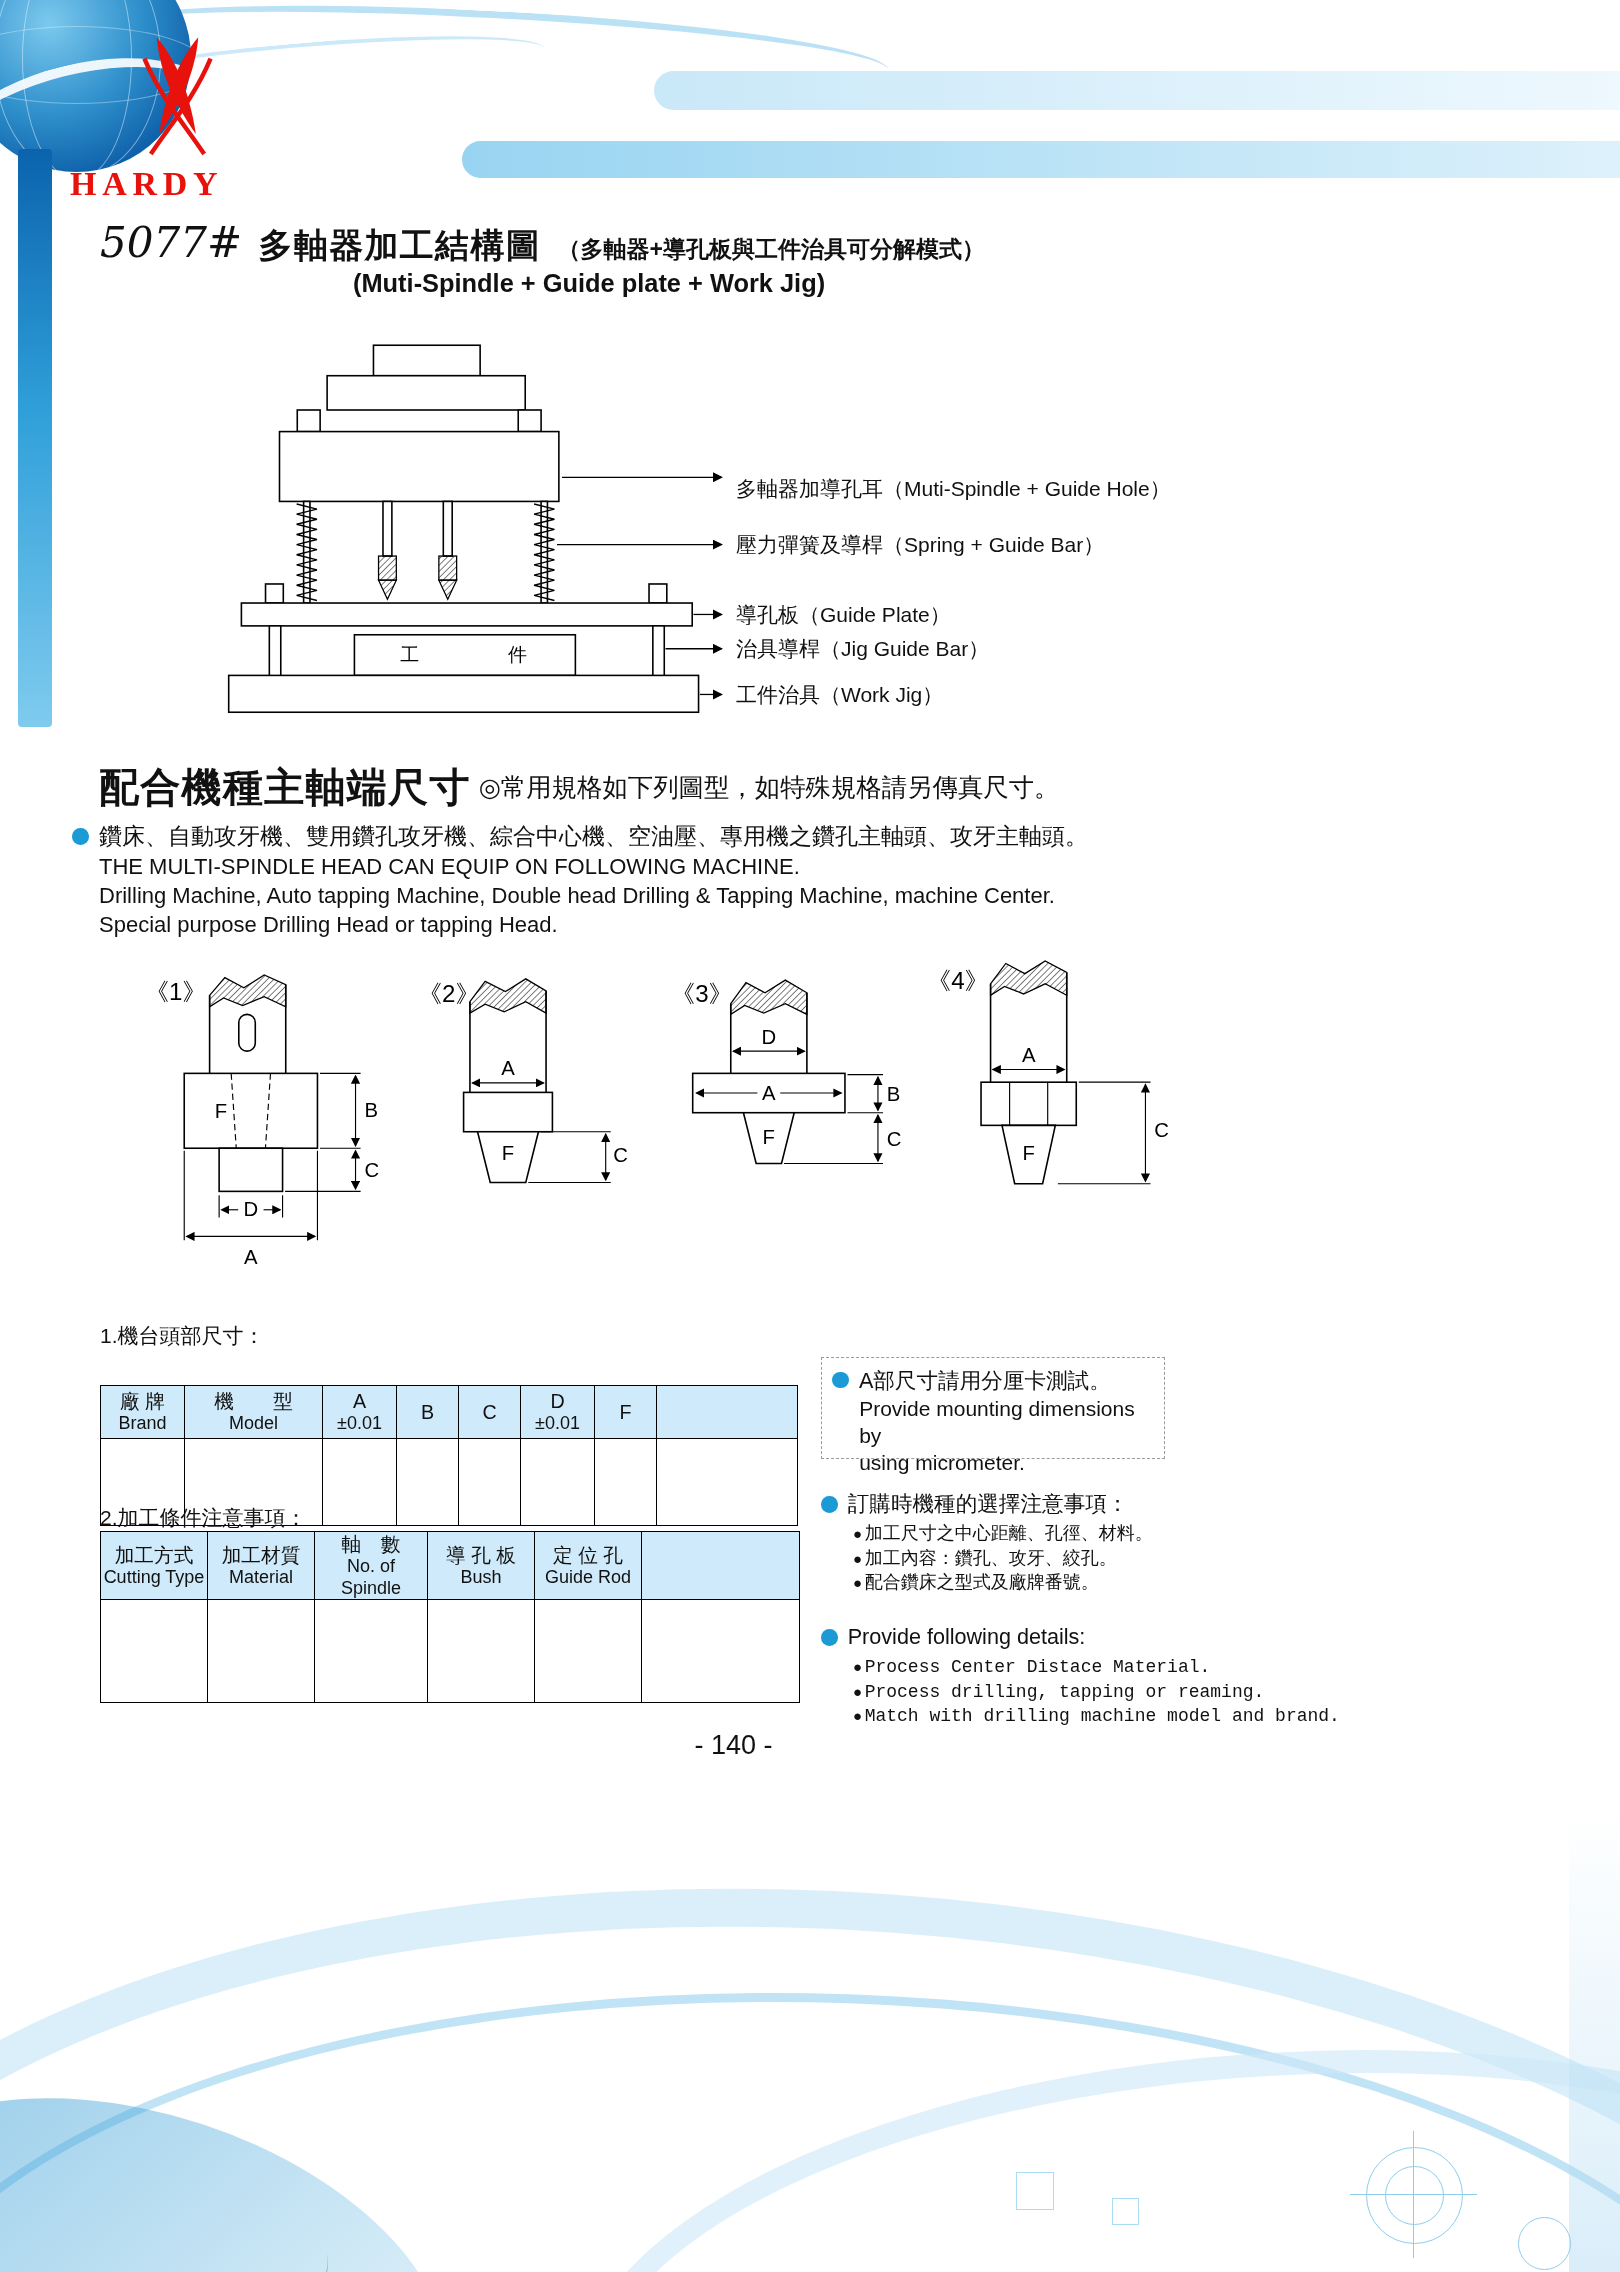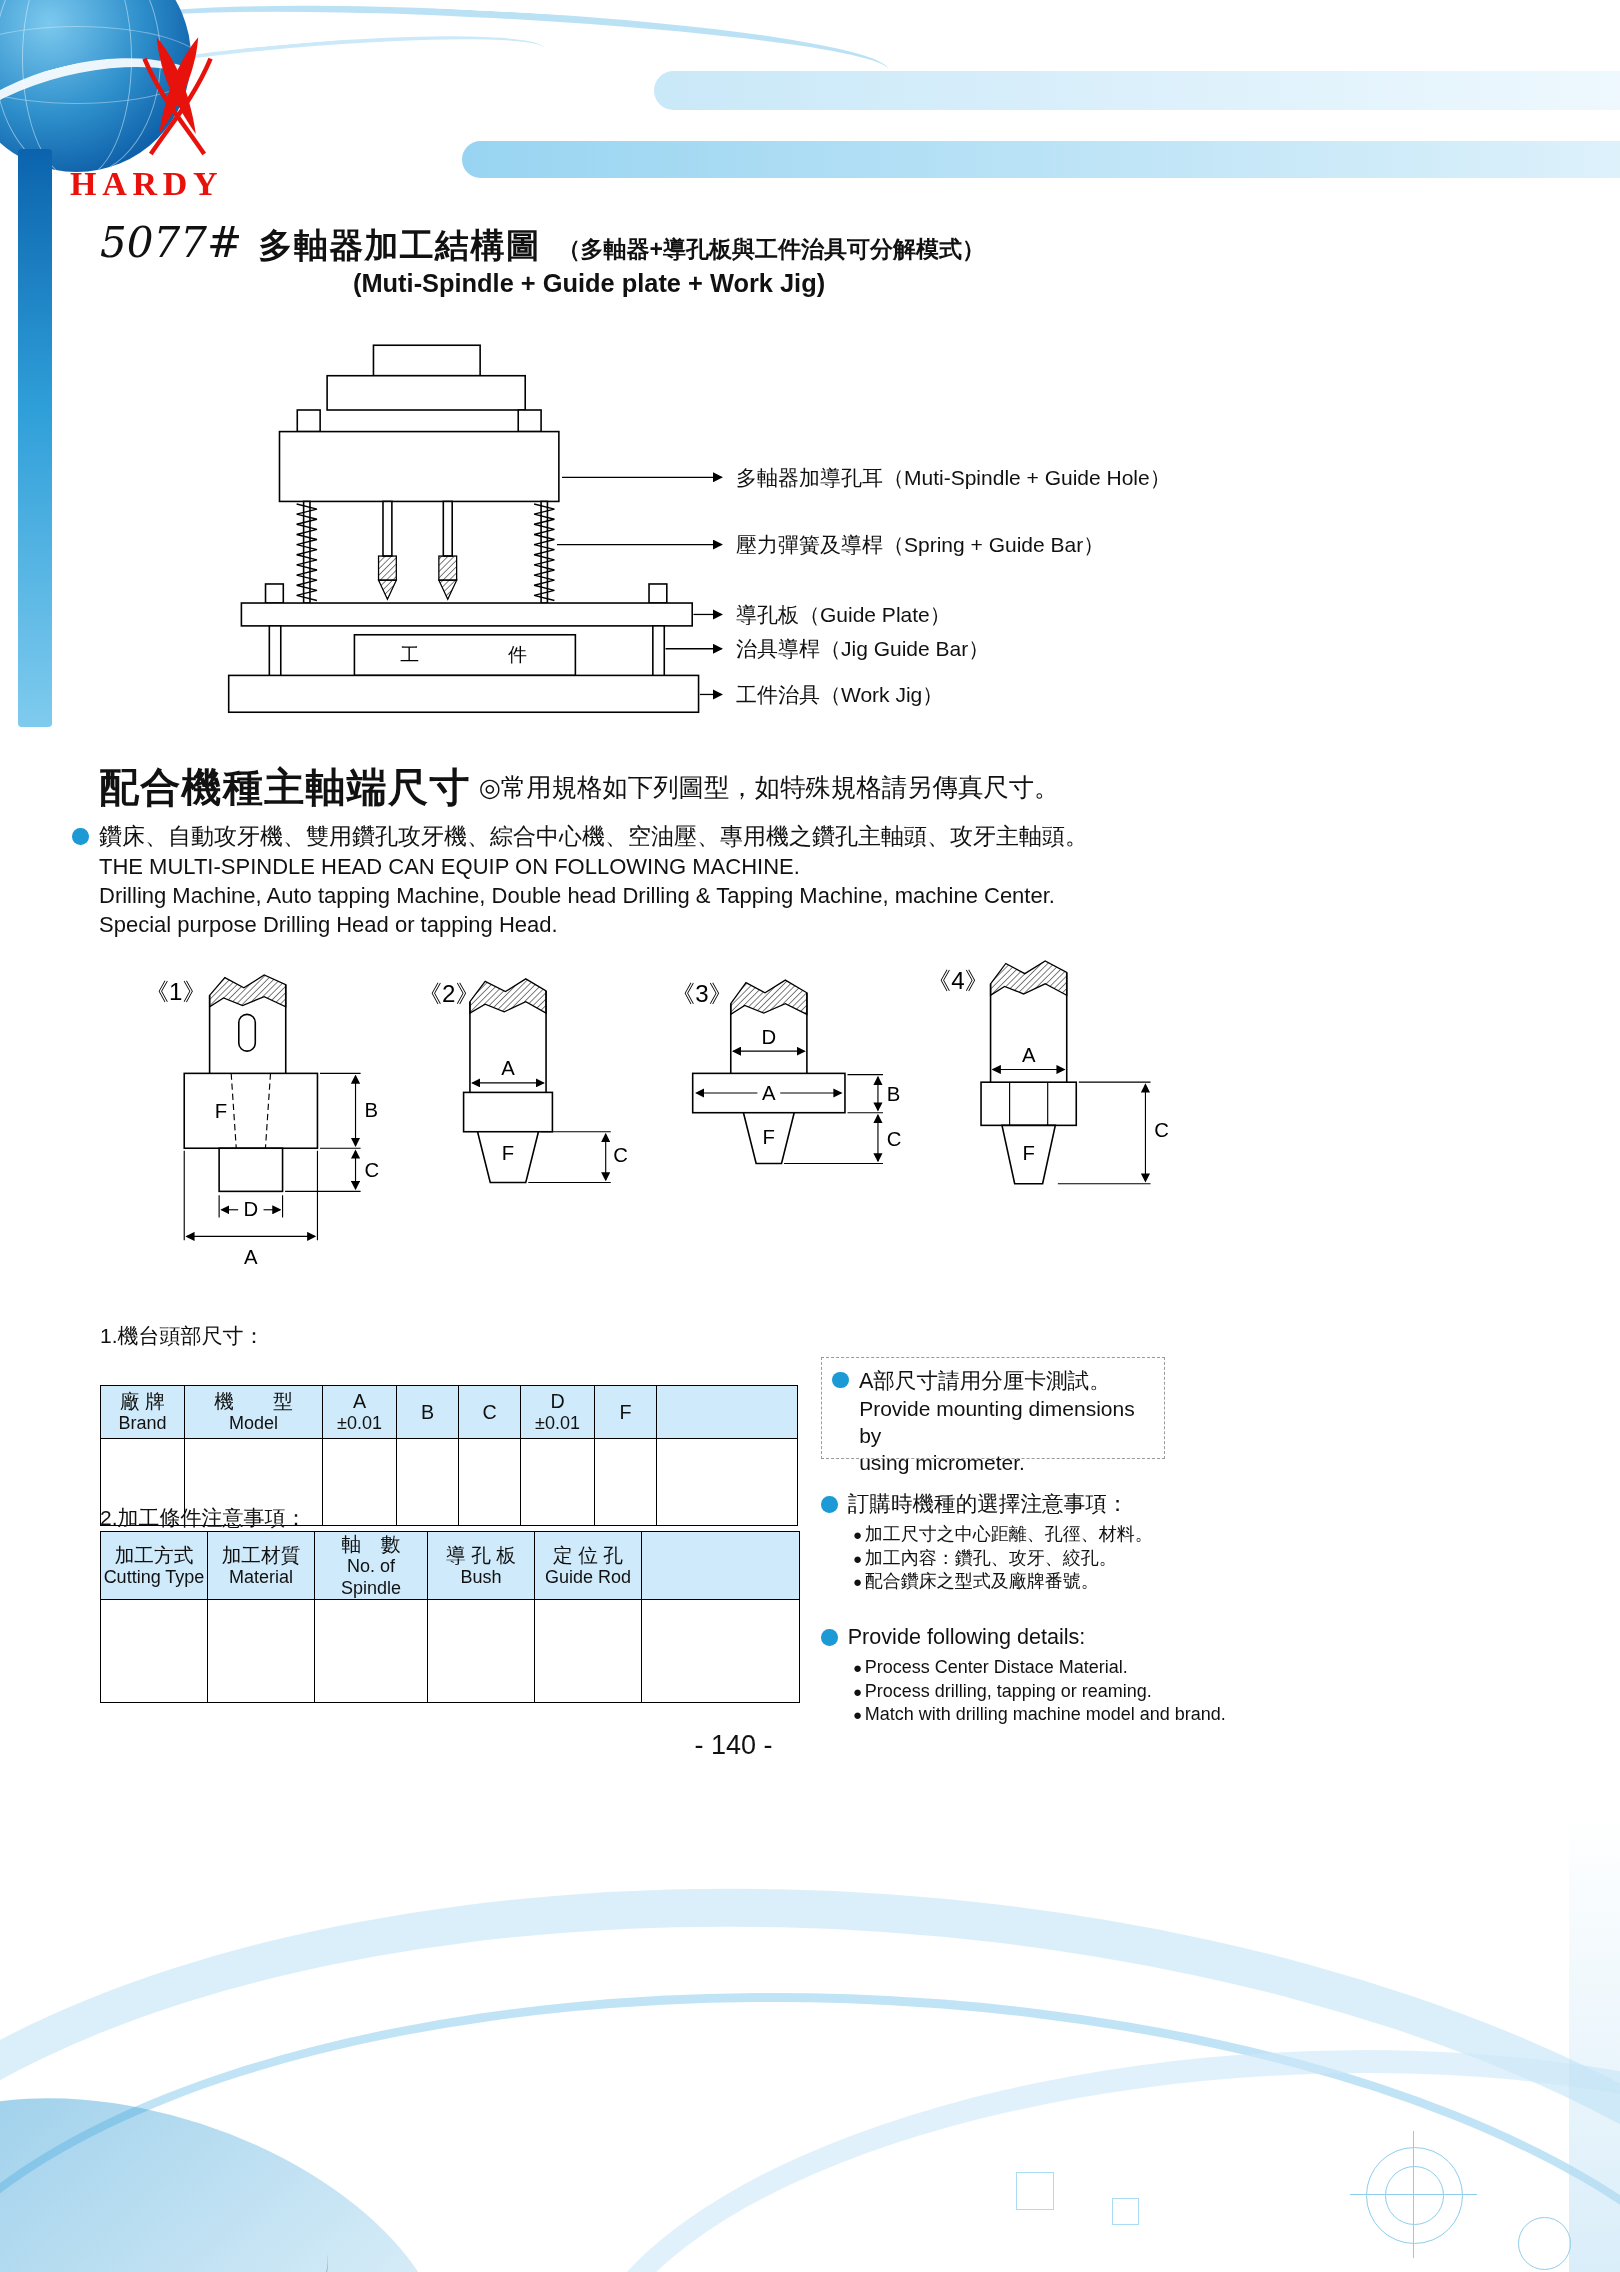--- a/index.html
+++ b/index.html
@@ -79,21 +79,21 @@
 
   
   .note-box{left:821px;top:1357px;width:344px;height:102px;border:1.9px dashed #9a9a9a;box-sizing:border-box;padding:7.6px 10.2px;}
   .note-line{display:flex;align-items:flex-start;gap:10.2px;}
   .note-line .blue-dot{flex:0 0 16.5px;margin-top:6.4px;}
   .note-cn{font-size:21.6px;line-height:29px;}
   .note-en{font-size:21px;line-height:27px;margin-left:27px;}
   .note-block2{left:821px;top:1490px;width:407px;}
   .note-block3{left:821px;top:1623px;width:445px;}
   .note-title{font-size:21.6px;line-height:28px;}
-  .note-items{margin-left:32px;margin-top:5.1px;font-size:18px;line-height:23.5px;}
+  .note-items{margin-left:32px;margin-top:5.1px;font-size:18px;line-height:23.5px;font-family:Liberation Mono, monospace;}
   .note-item{white-space:nowrap;}
   .sb{margin-right:2.5px;font-size:15.2px;}
 
   
   .page-num{top:1730px;left:0;width:1467px;text-align:center;font-size:27px;}
 
   
   .deco{pointer-events:none;}
   .arc1{left:-267px;top:1893px;width:2160px;height:1016px;border-radius:50%;
     border:38px solid rgba(190,225,245,.55);transform:rotate(4deg);}
@@ -207,21 +207,21 @@
 
     <g>
       <path class="lead" d="M545,224 H796"></path>
       <path class="lead" d="M537,330 H796"></path>
       <path class="lead" d="M752,440 H796"></path>
       <path class="lead" d="M708,494 H796"></path>
       <path class="lead" d="M762,566 H796"></path>
     </g>
   </svg>
 
-  <div class="abs callout" style="top:464px">多軸器加導孔耳（Muti-Spindle + Guide Hole）</div>
+  <div class="abs callout" style="top:475px">多軸器加導孔耳（Muti-Spindle + Guide Hole）</div>
   <div class="abs callout" style="top:531px">壓力彈簧及導桿（Spring + Guide Bar）</div>
   <div class="abs callout" style="top:601px">導孔板（Guide Plate）</div>
   <div class="abs callout" style="top:635px">治具導桿（Jig Guide Bar）</div>
   <div class="abs callout" style="top:681px">工件治具（Work Jig）</div>
 
   <div class="abs spec-row">
     <span class="spec-heading">配合機種主軸端尺寸</span>
     <span class="spec-subnote">◎常用規格如下列圖型，如特殊規格請另傳真尺寸。</span>
   </div>
   <span class="abs blue-dot dot-machines"></span>

